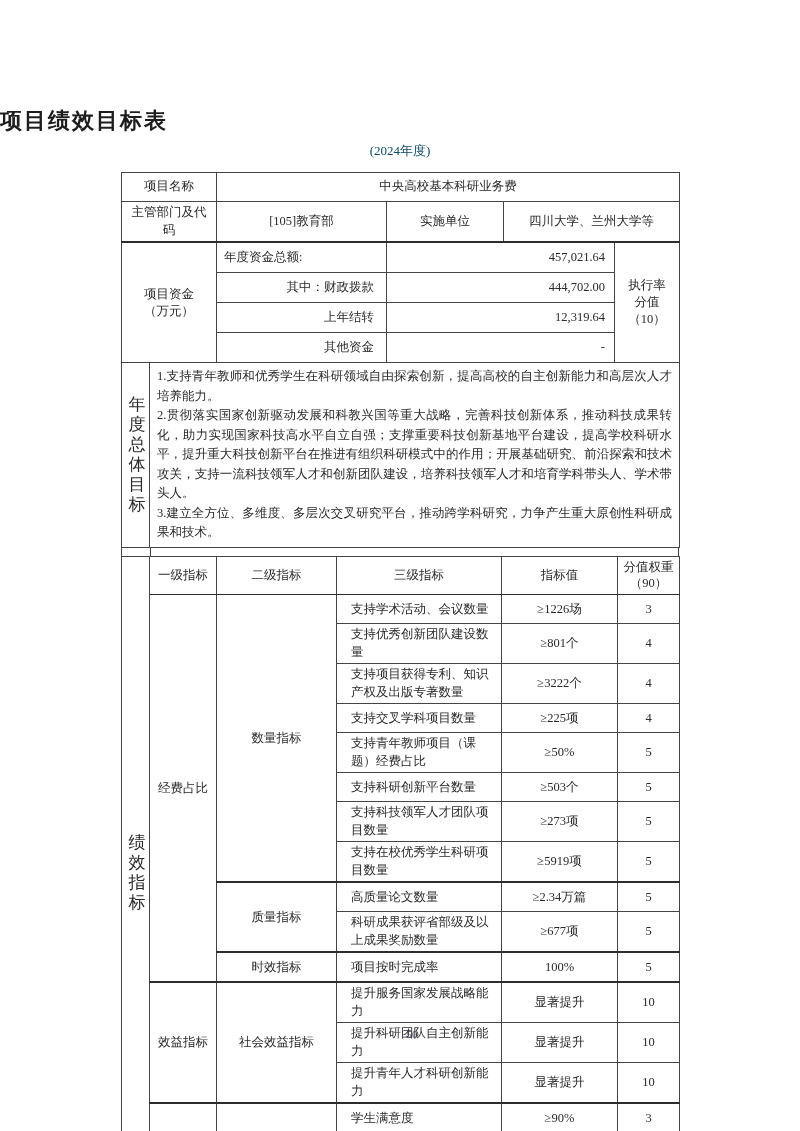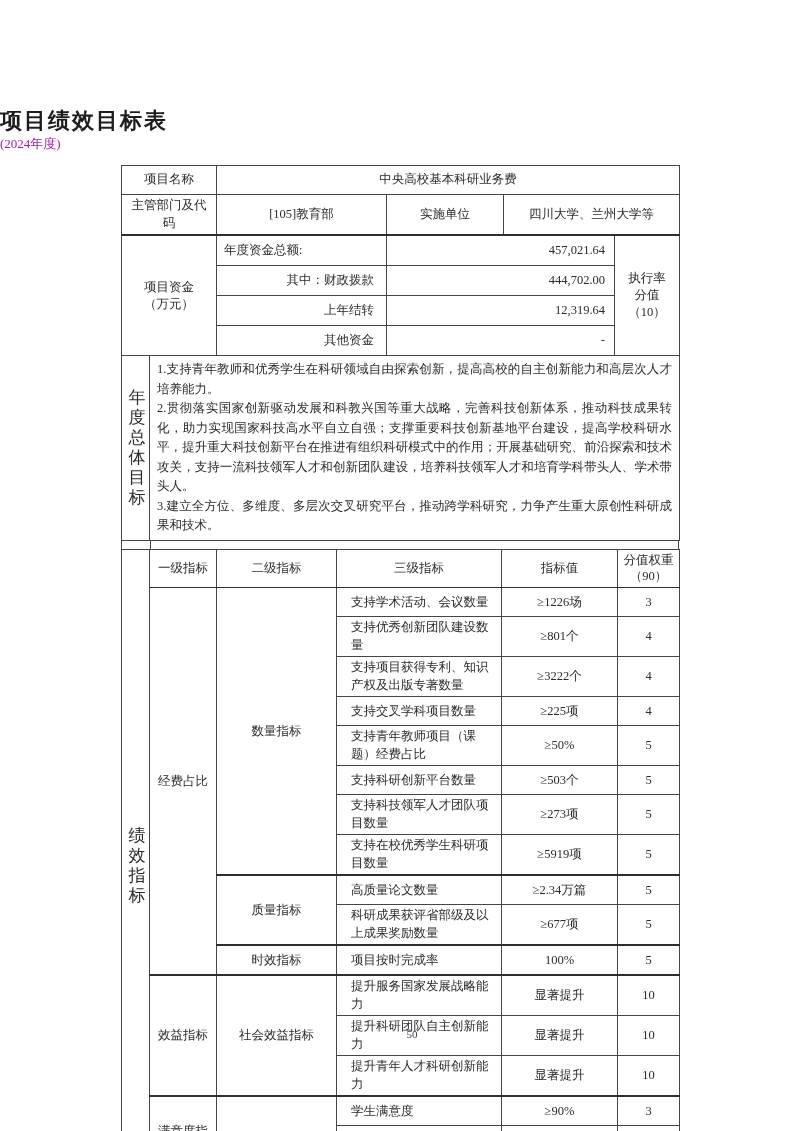--- a/index.html
+++ b/index.html
@@ -16,22 +16,24 @@
     padding-top:106px;
     text-align:left;
     font-family:"Liberation Sans","DejaVu Sans",sans-serif;
     font-weight:700;
     font-size:22px;
     letter-spacing:2px;
     color:#1d1d1d;
     line-height:30px;
   }
   .doc-subtitle{
+    text-align:center;
     font-size:13px;
-    color:#a21caf;
+    margin-top:7px;
+    color:#0c4a6e;
     line-height:16px;
   }
 
   .tables{width:558px;margin:13px 0 0 121px;}
   table{border-collapse:collapse;table-layout:fixed;width:558px;}
   table + table{margin-top:-1px;}
   td{
     border:1px solid #454545;
     font-size:12.5px;
     padding:2px 4px;

